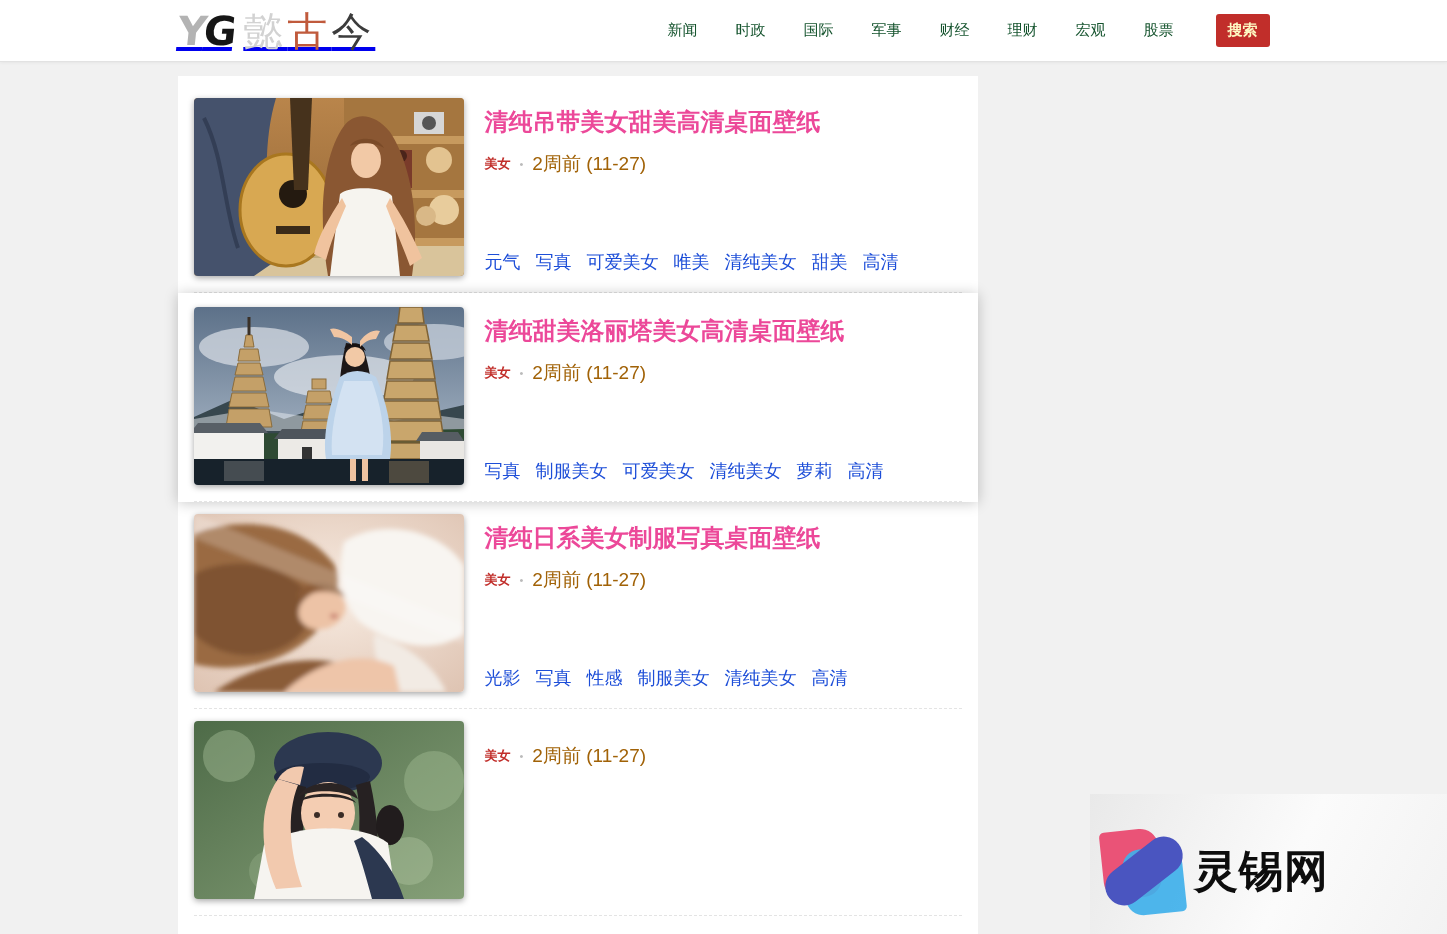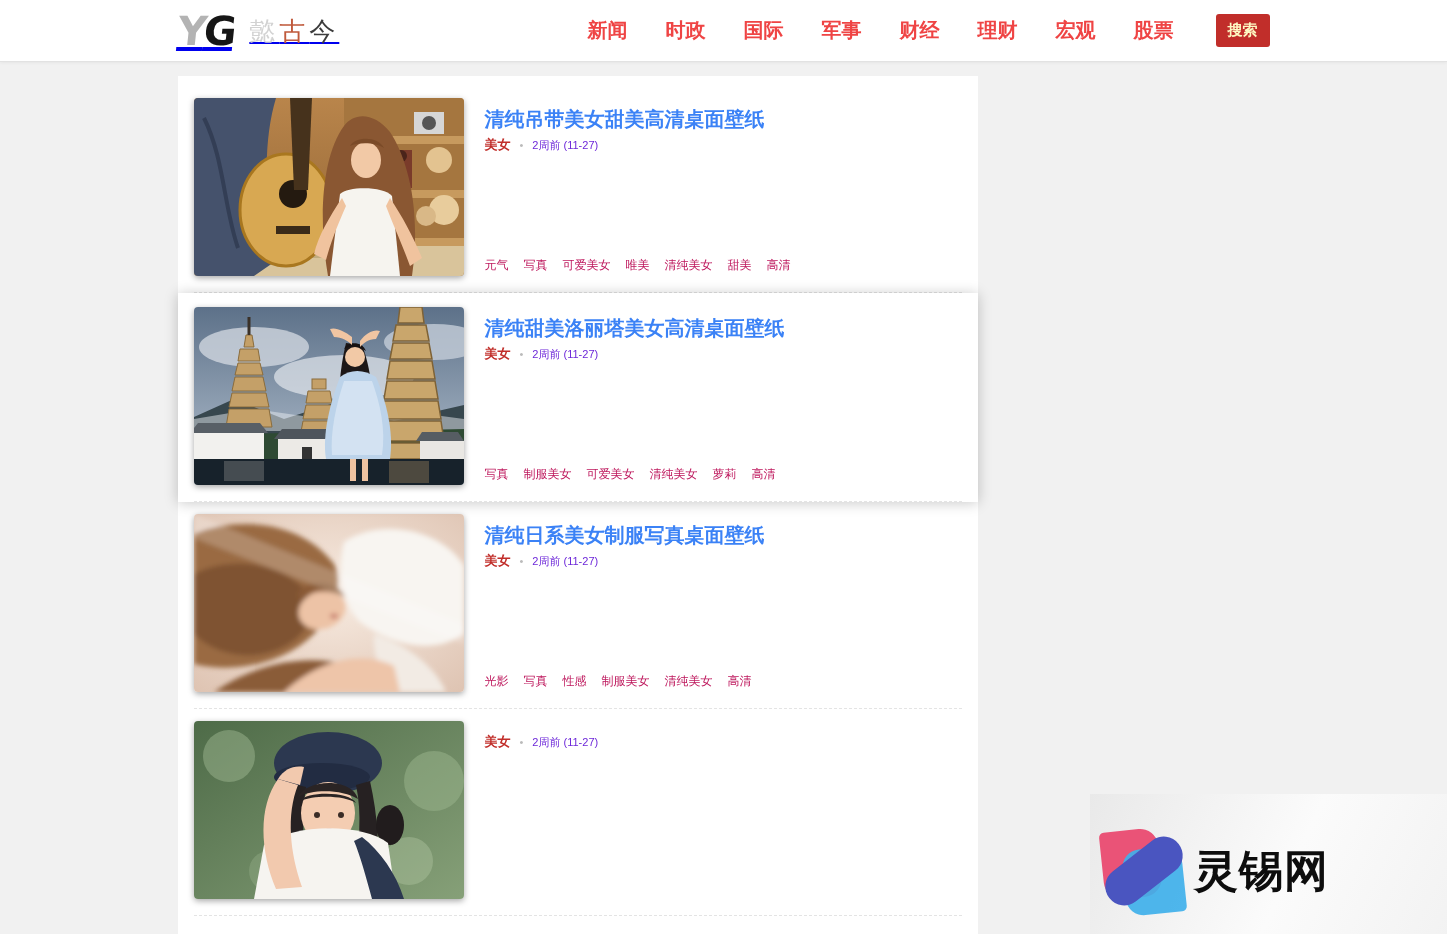--- a/index.html
+++ b/index.html
@@ -34,30 +34,30 @@
   .logo-latin {
     font-weight: 800;
     font-size: 40px;
     letter-spacing: -3px;
     transform: skewX(-6deg);
     line-height: 1;
     font-family: "DejaVu Sans", sans-serif;
   }
   .logo-latin .ly { color: #b3b3b3; }
   .logo-latin .lg { color: #161616; }
-  .logo-chars { margin-left: 14px; font-size: 26px; line-height: 1; font-weight: 300; letter-spacing: 4px; font-family: "DejaVu Serif", serif; }
+  .logo-chars { margin-left: 8px; font-size: 40px; line-height: 1; font-weight: 300; letter-spacing: 4px; font-family: "DejaVu Serif", serif; }
   .logo-chars .c1 { color: #d2d2d2; }
   .logo-chars .c2 { color: #c05a3c; }
   .logo-chars .c3 { color: #3c3c3c; }
 
   .main-nav { display: flex; align-items: center; gap: 38px; }
   .nav-link {
-    font-size: 20px;
-    font-weight: 700;
-    color: #ef4444;
+    font-size: 15px;
+    font-weight: 400;
+    color: #14532d;
     text-decoration: none;
     cursor: pointer;
     white-space: nowrap;
   }
   .search-btn {
     color: #fef9c3;
     font-size: 15px;
     font-weight: 700;
     padding: 7px 12px;
     border-radius: 3px;
@@ -98,52 +98,52 @@
     cursor: pointer;
   }
   .thumb svg { display: block; width: 100%; height: 100%; }
   .post-info {
     flex: 1;
     display: flex;
     flex-direction: column;
     padding: 8px 0 0 21px;
   }
   .post-title {
-    font-size: 20px;
+    font-size: 24px;
     font-weight: 700;
-    color: #3b82f6;
+    color: #ec4899;
     cursor: pointer;
     line-height: 1.3;
   }
   .post-meta {
-    margin-top: 4px;
+    margin-top: 14px;
     font-size: 13px;
     color: #999;
     display: flex;
     align-items: center;
     gap: 9px;
   }
   .post-cat {
     font-weight: 700;
     text-decoration: none;
     cursor: pointer;
     font-size: 13px;
   }
   .meta-dot { color: #bbb; font-size: 11px; }
-  .post-date { color: #6d28d9; font-size: 11px; }
+  .post-date { color: #a16207; font-size: 19px; }
   .post-tags {
     margin-top: auto;
     padding-bottom: 2px;
     display: flex;
     gap: 15px;
     flex-wrap: wrap;
   }
   .tag {
-    font-size: 12px;
-    color: #be185d;
+    font-size: 18px;
+    color: #1d4ed8;
     text-decoration: none;
     cursor: pointer;
     white-space: nowrap;
   }
 
   
   .watermark {
     position: absolute;
     right: 0; bottom: 0;
     width: 357px; height: 154px;

